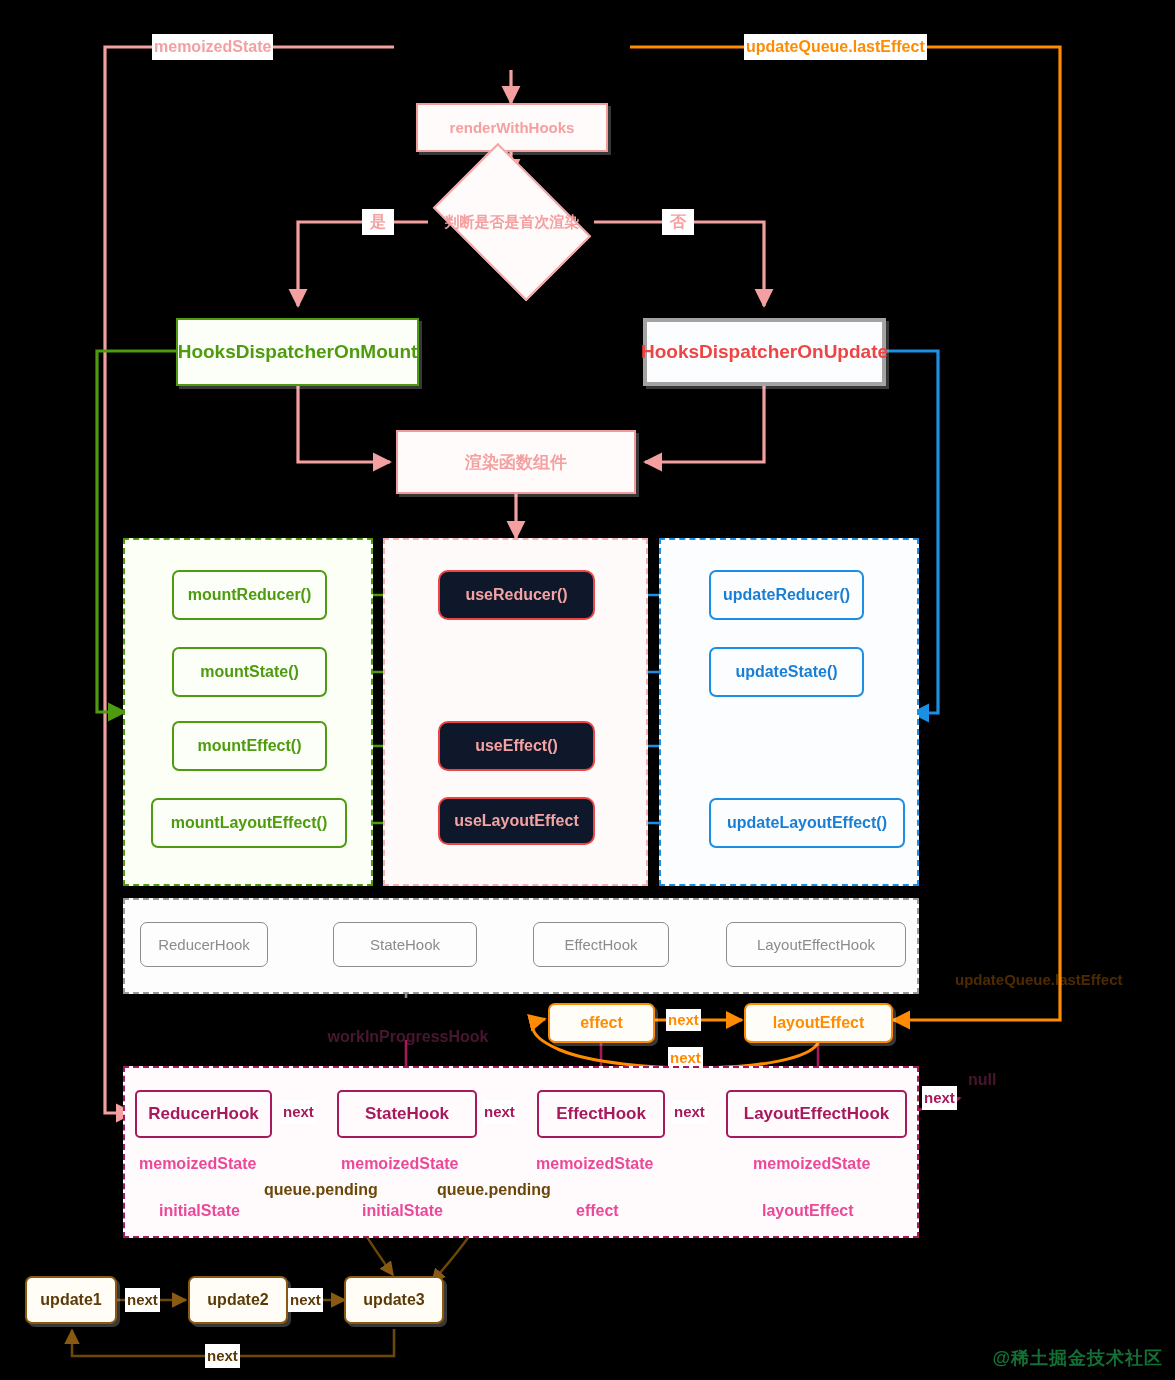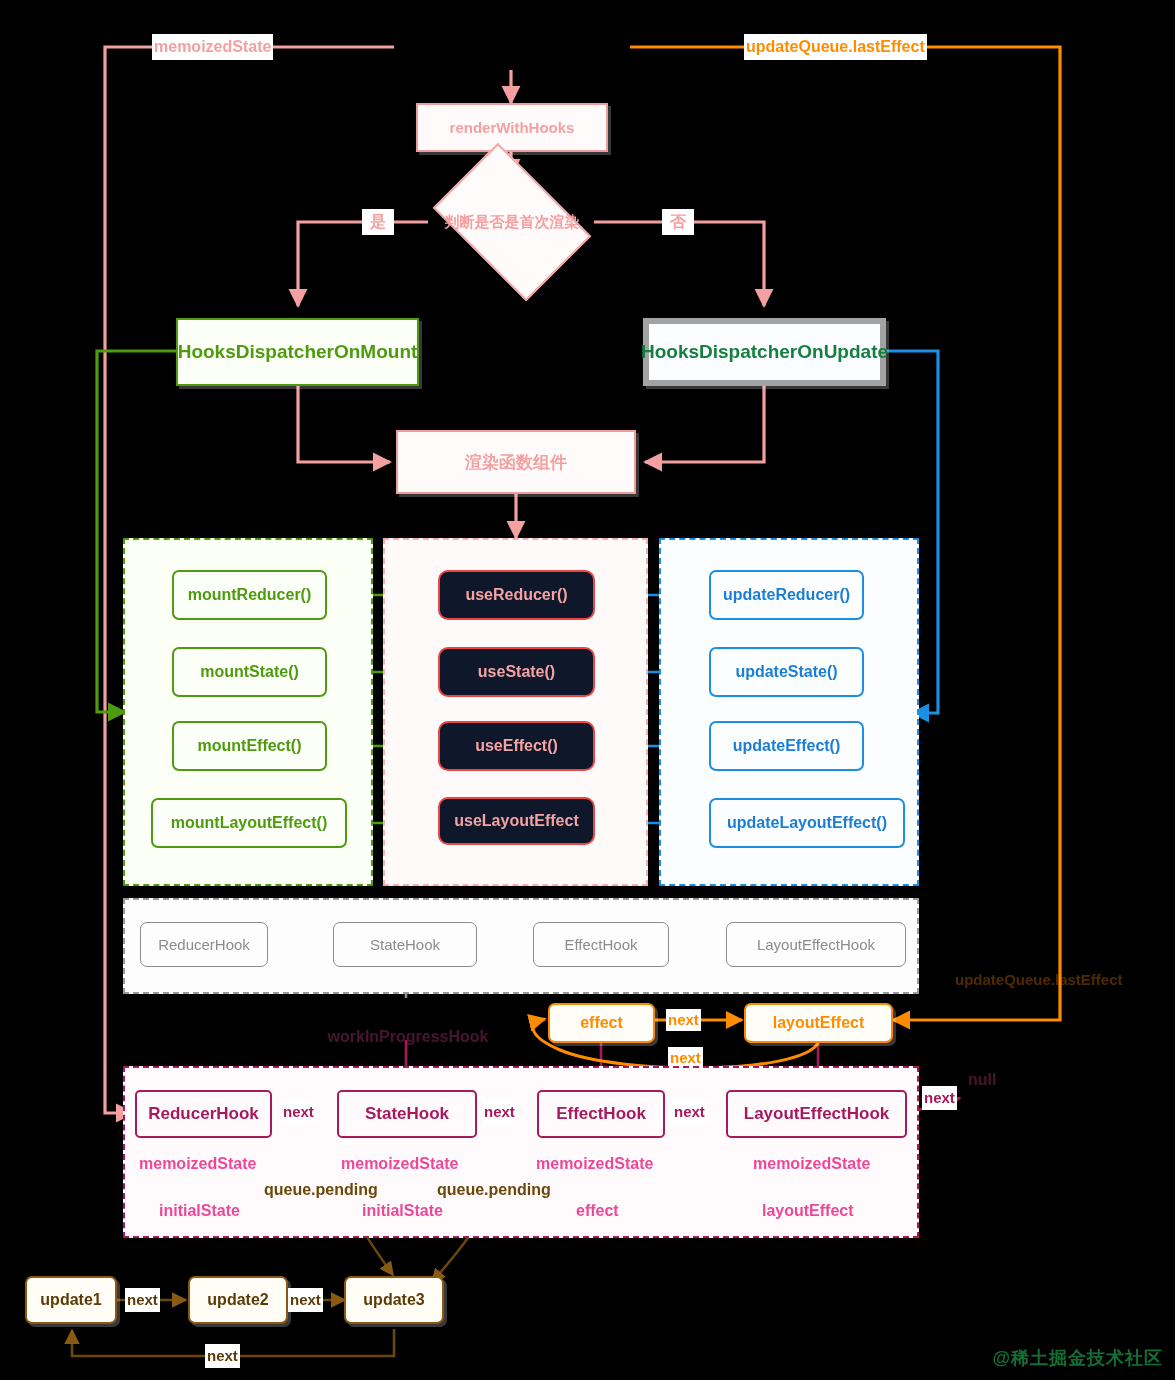--- a/index.html
+++ b/index.html
@@ -12,21 +12,21 @@
         justify-content:center;text-align:center;font-weight:bold;background:#fffdfc;
         box-shadow:3px 3px 0 rgba(255,255,255,.22);}
   .lbl{position:absolute;box-sizing:border-box;display:flex;align-items:center;
        justify-content:center;font-weight:bold;white-space:nowrap;}
 
   
   .pink   {border:2px solid #f19c9c;color:#f4a0a0;background:#fffbfa;}
   .pinkS  {border:2px solid #ef4444;color:#f3a3a3;background:#0f172a;border-radius:10px;}
   .green  {border:2px solid #4f9b0f;color:#4f9b0f;background:#fcfff7;}
   .greenR {border:2px solid #4f9b0f;color:#4f9b0f;background:#fcfff7;border-radius:7px;}
-  .blue   {border:6px solid #a3a3a3;color:#15803d;background:#fbfdff;justify-content:center;}
+  .blue   {border:4px solid #a3a3a3;color:#ef4444;background:#fbfdff;justify-content:center;}
   .blueR  {border:2px solid #1a8fe3;color:#1a7fd4;background:#fbfdff;border-radius:7px;}
   .grayR  {border:1.6px solid #8c8c8c;color:#8c8c8c;background:#fdfdfd;border-radius:7px;}
   .orangeR{border:2.4px solid #ff8c00;color:#ff8c00;background:#fffdf8;border-radius:7px;}
   .magR   {border:2px solid #a61a5c;color:#a61a5c;background:#fffafc;border-radius:5px;}
   .brownR {border:2px solid #8a5a12;color:#5c3b08;background:#fffdf5;border-radius:7px;}
 
   .region{position:absolute;box-sizing:border-box;}
   .rg-green{border:2.5px dashed #4f9b0f;background:#fbfff6;}
   .rg-pink {border:2.5px dashed #f4b0b0;background:#fffafa;}
   .rg-blue {border:2.5px dashed #1a8fe3;background:#fbfdff;}
@@ -204,38 +204,32 @@
   <div class="node greenR" style="left:172px;top:721px;width:155px;height:50px;font-size:16px;">
     <span>mountEffect()</span>
     </div>
   <div class="node greenR" style="left:151px;top:798px;width:196px;height:50px;font-size:16px;">
     <span>mountLayoutEffect()</span>
     </div>
 
   <div class="node pinkS" style="left:438px;top:570px;width:157px;height:50px;font-size:16px;">
     <span>useReducer()</span>
     </div>
-  <div class="node pinkS" style="left:438px;top:647px;width:157px;height:50px;font-size:16px;">
-    <span>useState()</span>
-    </div>
   <div class="node pinkS" style="left:438px;top:721px;width:157px;height:50px;font-size:16px;">
     <span>useEffect()</span>
     </div>
   <div class="node pinkS" style="left:438px;top:797px;width:157px;height:48px;font-size:16px;">
     <span>useLayoutEffect</span>
     </div>
 
   <div class="node blueR" style="left:709px;top:570px;width:155px;height:50px;font-size:16px;">
     <span>updateReducer()</span>
     </div>
   <div class="node blueR" style="left:709px;top:647px;width:155px;height:50px;font-size:16px;">
     <span>updateState()</span>
-    </div>
-  <div class="node blueR" style="left:709px;top:721px;width:155px;height:50px;font-size:16px;">
-    <span>updateEffect()</span>
     </div>
   <div class="node blueR" style="left:709px;top:798px;width:196px;height:50px;font-size:16px;">
     <span>updateLayoutEffect()</span>
     </div>
 
   <div class="region rg-gray" style="left:123px;top:898px;width:796px;height:96px;"></div>
   <div class="node grayR" style="left:140px;top:922px;width:128px;height:45px;font-size:15px;font-weight:normal;">
     <span>ReducerHook</span>
     </div>
   <div class="node grayR" style="left:333px;top:922px;width:144px;height:45px;font-size:15px;font-weight:normal;">

